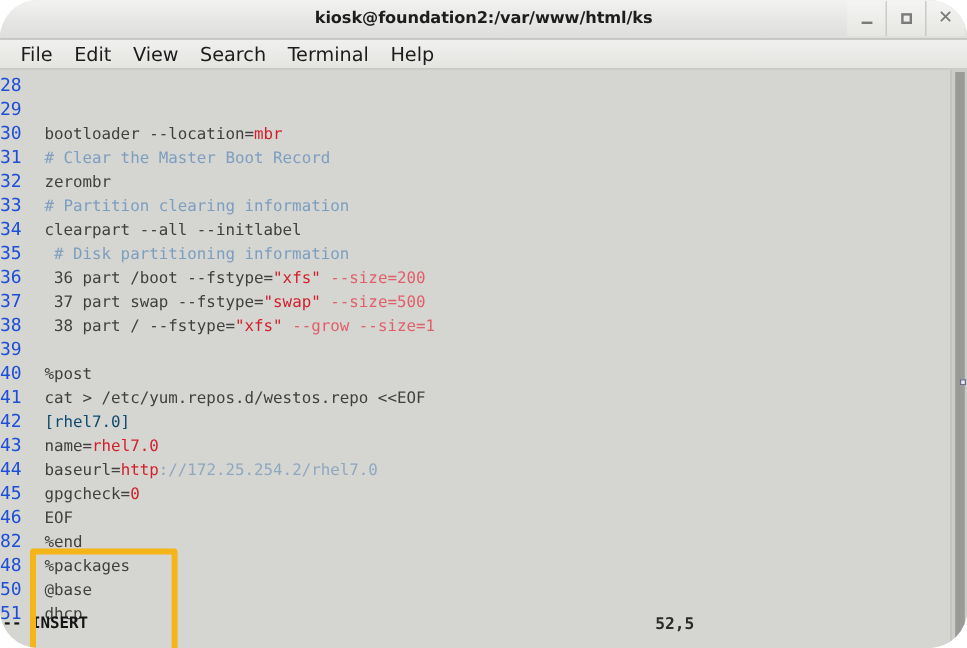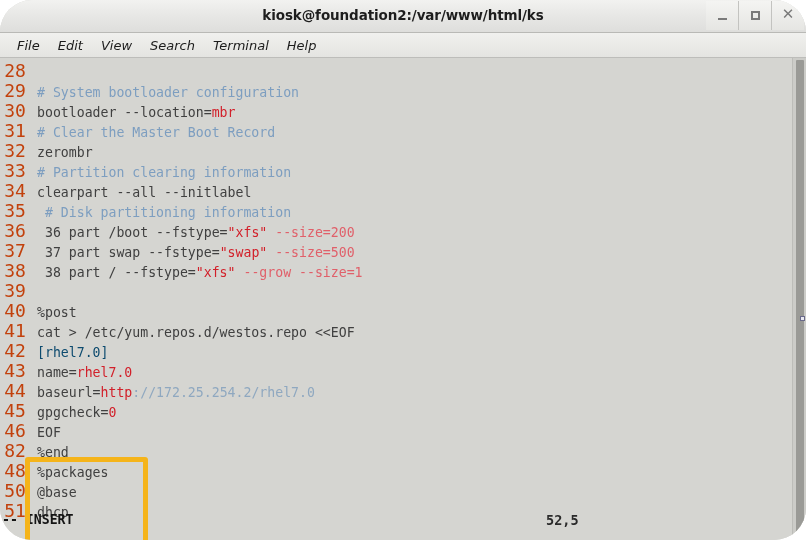--- a/index.html
+++ b/index.html
@@ -89,26 +89,25 @@
     height: 25px;
     background: linear-gradient(to bottom, #f0f0ee 0%, #e4e4e1 100%);
     border-bottom: 1px solid #bdbdba;
     display: flex;
     align-items: center;
     padding-left: 8px;
     box-sizing: border-box;
   }
   .menu-item {
     font-family: "DejaVu Sans", sans-serif;
-    font-size: 13px;
+    font-size: 16px;
     color: #1c1c1c;
     padding: 2px 9px;
     cursor: default;
     white-space: nowrap;
-    font-style: italic;
   }
 
   
   .terminal {
     position: relative;
     height: 482px;
     background: #d5d5d1;
     overflow: hidden;
     font-family: "DejaVu Sans Mono", monospace;
     font-size: 13.2px;
@@ -123,25 +122,25 @@
   }
   .line {
     display: flex;
     height: 20px;
     align-items: baseline;
     white-space: pre;
   }
   .lnum {
     width: 30px;
     min-width: 30px;
-    text-align: center;
-    color: #c2410c;
+    text-align: left;
+    color: #1d4ed8;
     padding-right: 0;
     font-family: "DejaVu Sans Mono", monospace;
-    font-size: 18px;
+    font-size: 15px;
   }
   .ltext {
     padding-left: 7px;
     color: #141414;
     font-family: "DejaVu Sans Mono", monospace;
     font-size: 13.2px;
     white-space: pre;
   }
 
   
@@ -251,21 +250,21 @@
     <div class="menu-item">Edit</div>
     <div class="menu-item">View</div>
     <div class="menu-item">Search</div>
     <div class="menu-item">Terminal</div>
     <div class="menu-item">Help</div>
   </div>
 
   <div class="terminal">
     <div class="term-inner" id="editor-lines">
         <div class="line"><span class="lnum">28</span><span class="ltext"></span></div>
-        <div class="line"><span class="lnum">29</span><span class="ltext"><span class="c-comment"># System bootloader configuration</span></span></div>
+        <div class="line"><span class="lnum">29</span></div>
         <div class="line"><span class="lnum">30</span><span class="ltext"><span class="c-plain">bootloader --location=</span><span class="c-str">mbr</span></span></div>
         <div class="line"><span class="lnum">31</span><span class="ltext"><span class="c-comment"># Clear the Master Boot Record</span></span></div>
         <div class="line"><span class="lnum">32</span><span class="ltext"><span class="c-plain">zerombr</span></span></div>
         <div class="line"><span class="lnum">33</span><span class="ltext"><span class="c-comment"># Partition clearing information</span></span></div>
         <div class="line"><span class="lnum">34</span><span class="ltext"><span class="c-plain">clearpart --all --initlabel</span></span></div>
         <div class="line"><span class="lnum">35</span><span class="ltext"><span class="c-comment"> # Disk partitioning information</span></span></div>
         <div class="line"><span class="lnum">36</span><span class="ltext"><span class="c-plain"> 36 part /boot --fstype=</span><span class="c-str">"xfs"</span><span class="c-plain"> </span><span class="c-opt">--size=200</span></span></div>
         <div class="line"><span class="lnum">37</span><span class="ltext"><span class="c-plain"> 37 part swap --fstype=</span><span class="c-str">"swap"</span><span class="c-plain"> </span><span class="c-opt">--size=500</span></span></div>
         <div class="line"><span class="lnum">38</span><span class="ltext"><span class="c-plain"> 38 part / --fstype=</span><span class="c-str">"xfs"</span><span class="c-plain"> </span><span class="c-opt">--grow --size=1</span></span></div>
         <div class="line"><span class="lnum">39</span><span class="ltext"></span></div>

